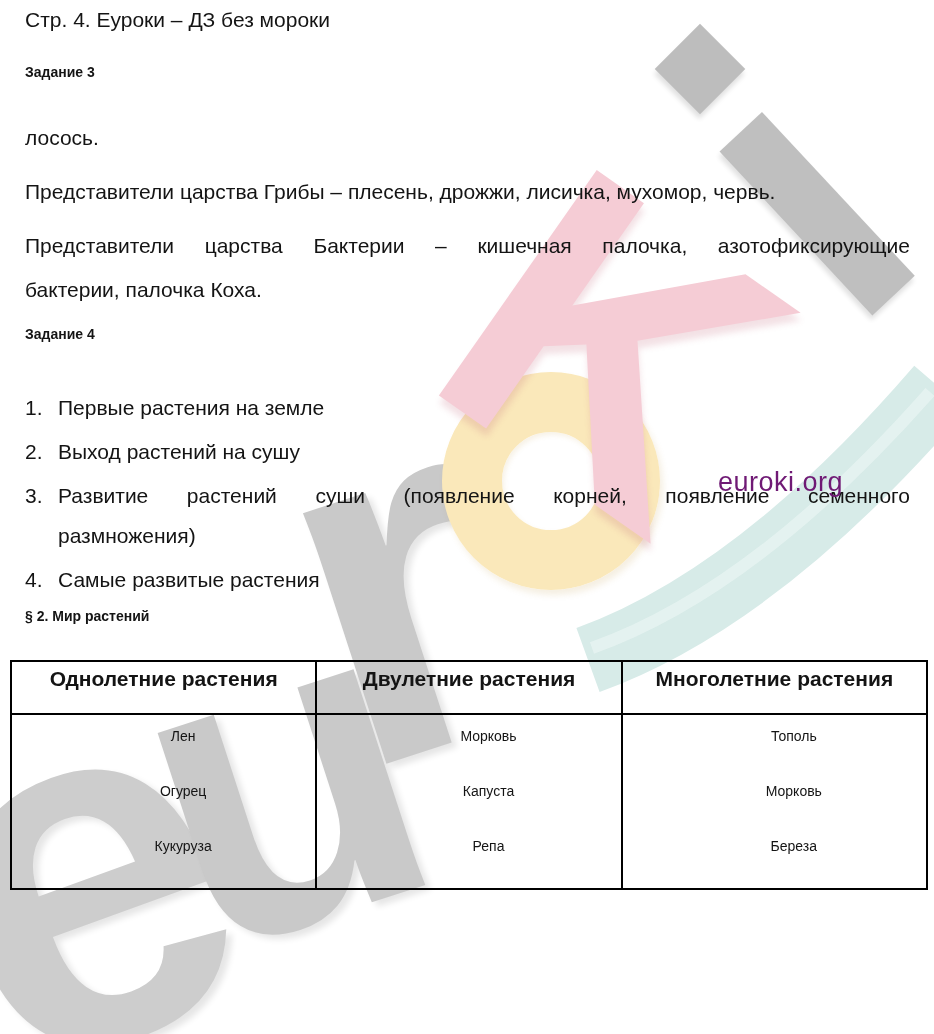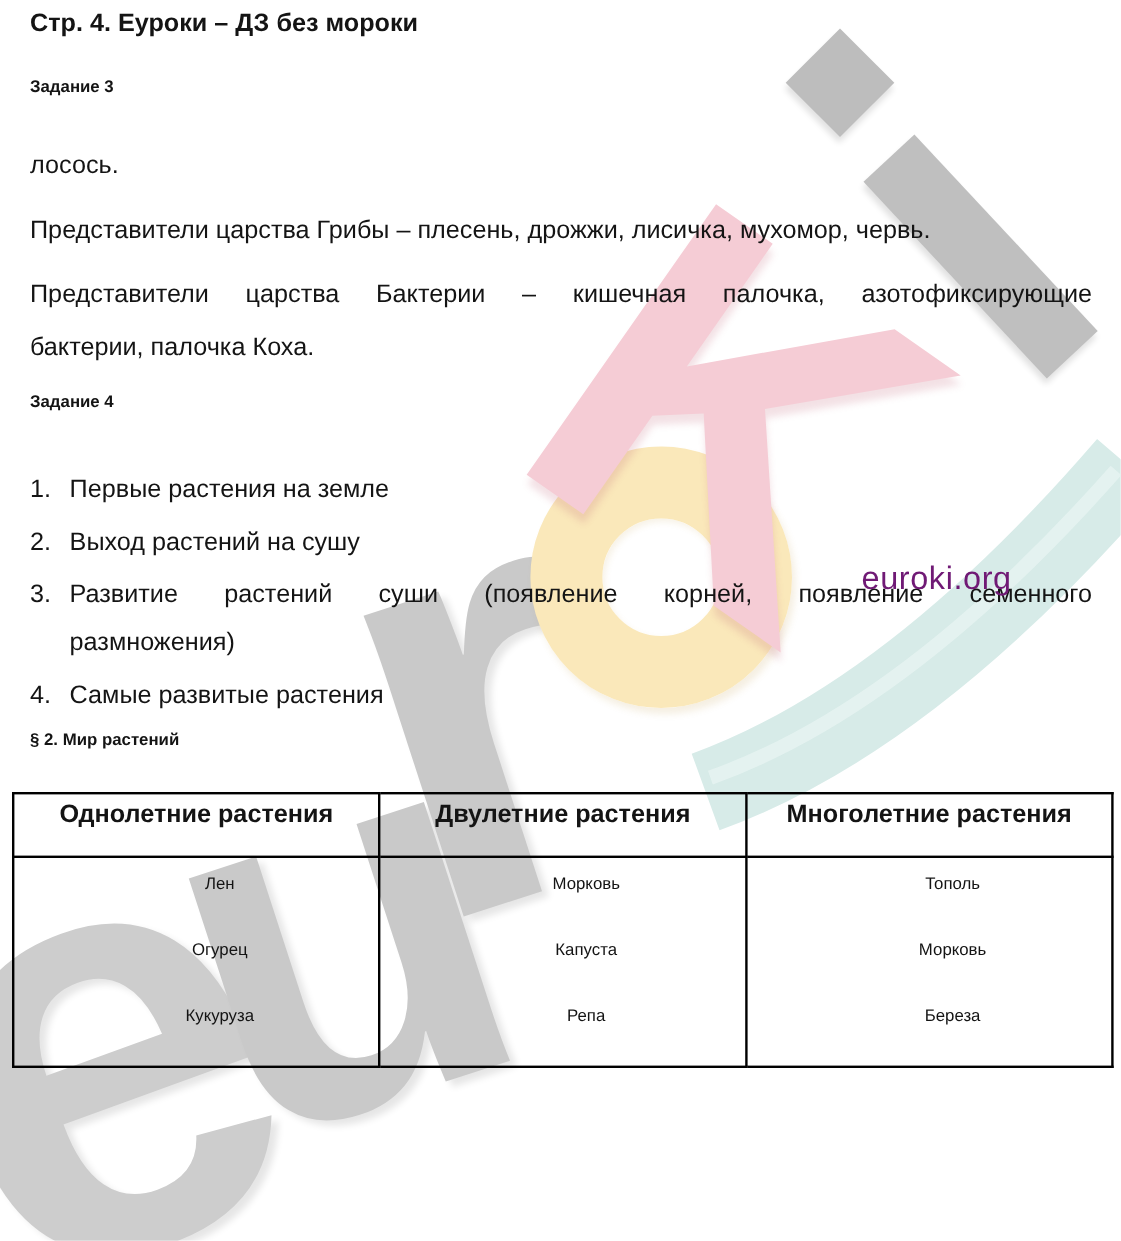--- a/index.html
+++ b/index.html
@@ -40,21 +40,21 @@
     background:#bfbfbf;transform:rotate(47deg);transform-origin:top left;
     box-shadow:3px 4px 5px rgba(0,0,0,0.12);
   }
   .wm-svg{position:absolute;inset:0;}
   
   .content{
     position:absolute;inset:0;z-index:2;
     padding:8px 24px 0 25px;
     box-sizing:border-box;
   }
-  .doc-title{font-size:21px;font-weight:bold;line-height:24px;margin:0 0 28px 0;}
+  .doc-title{font-size:21px;font-weight:normal;line-height:24px;margin:0 0 28px 0;}
   .h-task{font-size:14px;font-weight:bold;line-height:24px;margin:0;}
   .mb32{margin-bottom:32px;}
   .mb34{margin-bottom:42px;}
   .mb24{margin-bottom:25px;}
   .mt4{margin-top:4px;}
   .para{font-size:21px;line-height:44px;margin:0 0 10px 0;}
   .ln{display:block;}
   .just{text-align:justify;text-align-last:justify;}
   .list{margin:0 0 4px 0;}
   .li{display:flex;font-size:21px;line-height:40px;margin-bottom:4px;}

